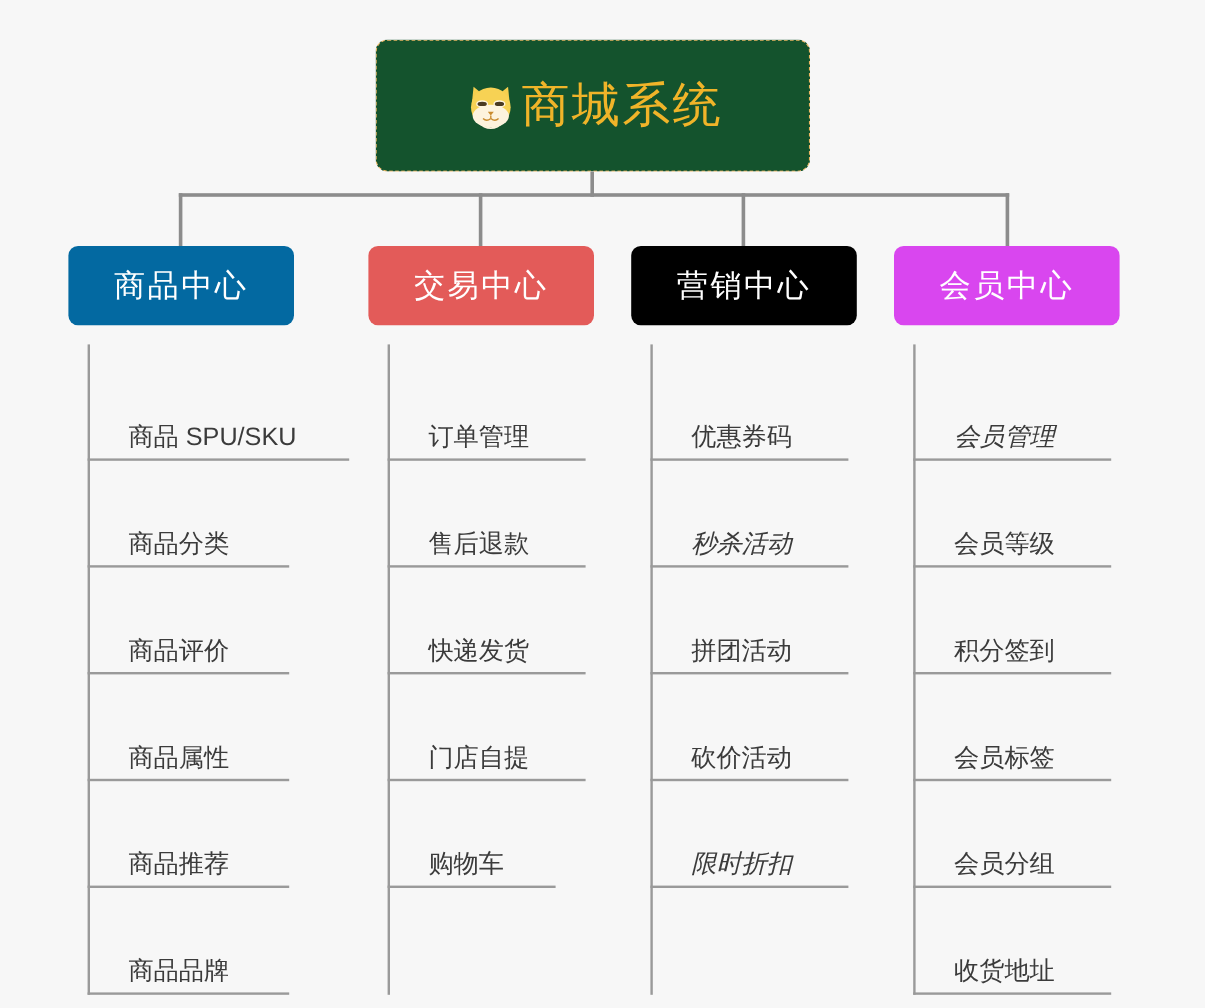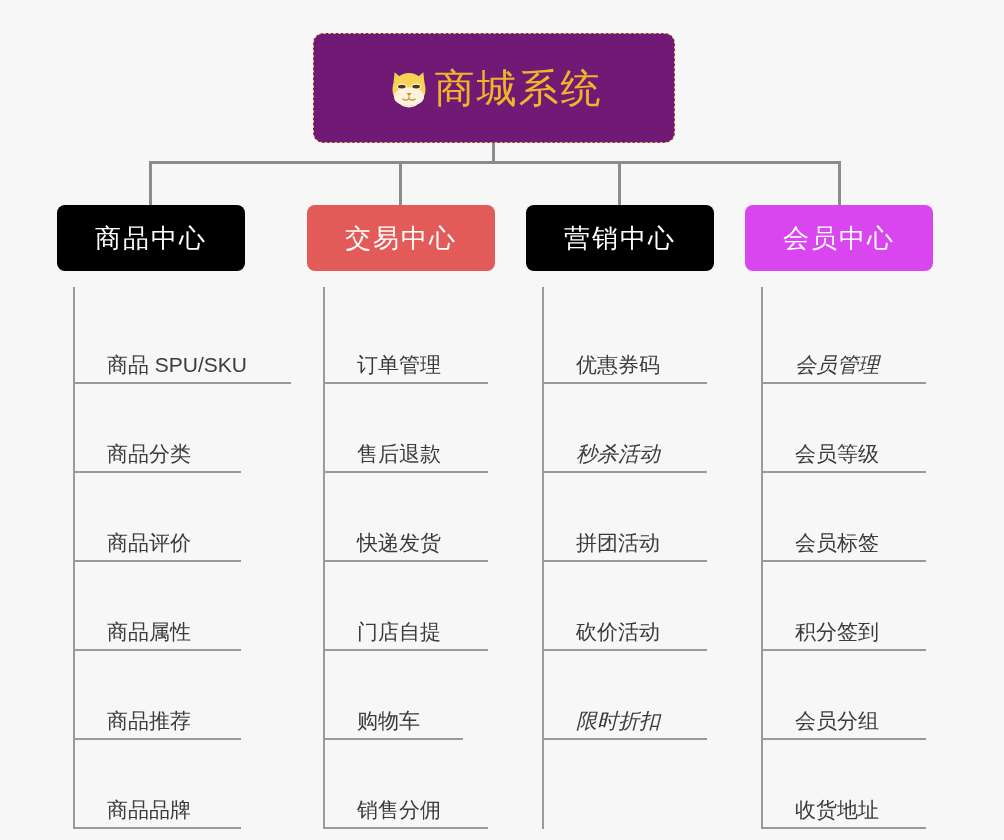--- a/index.html
+++ b/index.html
@@ -20,21 +20,21 @@
     height: 840px;
   }
 
   
   .root-node {
     position: absolute;
     left: 313px;
     top: 33px;
     width: 362px;
     height: 110px;
-    background: #701a75;
+    background: #14532d;
     border: 1px dashed #e8b563;
     border-radius: 10px;
     box-sizing: border-box;
     display: flex;
     align-items: center;
     justify-content: center;
     gap: 3px;
   }
   .root-emoji {
     width: 46px;
@@ -158,21 +158,21 @@
 
   <div class="conn conn-stem"></div>
   <div class="conn conn-bus"></div>
   <div class="conn conn-drop" style="left:149px"></div>
   <div class="conn conn-drop" style="left:399px"></div>
   <div class="conn conn-drop" style="left:618px"></div>
   <div class="conn conn-drop" style="left:838px"></div>
 
   <div id="columns-host">
       <div class="column" style="left: 57px; width: 188px;">
-        <div class="cat-box" style="background: #000000;">
+        <div class="cat-box" style="background: #0369a1;">
           <span>商品中心</span>
         </div>
         <div class="leaves">
           <div class="spine" style="left: 16px; height: 542px; background: rgb(154, 154, 154);"></div>
           <div class="leaf" style="padding-left: 50px;">
             <span class="leaf-label">商品 SPU/SKU</span>
             <div class="leaf-rule" style="left: 16px; width: 218px; background: rgb(154, 154, 154);"></div>
           </div>
           <div class="leaf" style="padding-left: 50px;">
             <span class="leaf-label">商品分类</span>
@@ -215,24 +215,20 @@
             <div class="leaf-rule" style="left: 16px; width: 165px; background: rgb(154, 154, 154);"></div>
           </div>
           <div class="leaf" style="padding-left: 50px;">
             <span class="leaf-label">门店自提</span>
             <div class="leaf-rule" style="left: 16px; width: 165px; background: rgb(154, 154, 154);"></div>
           </div>
           <div class="leaf" style="padding-left: 50px;">
             <span class="leaf-label">购物车</span>
             <div class="leaf-rule" style="left: 16px; width: 140px; background: rgb(154, 154, 154);"></div>
           </div>
-          <div class="leaf" style="padding-left: 50px;">
-            <span class="leaf-label">销售分佣</span>
-            <div class="leaf-rule" style="left: 16px; width: 165px; background: rgb(154, 154, 154);"></div>
-          </div>
         </div>
       </div>
       <div class="column" style="left: 526px; width: 188px;">
         <div class="cat-box" style="background: #000000;">
           <span>营销中心</span>
         </div>
         <div class="leaves">
           <div class="spine" style="left: 16px; height: 542px; background: rgb(154, 154, 154);"></div>
           <div class="leaf" style="padding-left: 50px;">
             <span class="leaf-label">优惠券码</span>
@@ -264,28 +260,28 @@
           <div class="spine" style="left: 16px; height: 542px; background: rgb(154, 154, 154);"></div>
           <div class="leaf" style="padding-left: 50px; font-style: italic;">
             <span class="leaf-label">会员管理</span>
             <div class="leaf-rule" style="left: 16px; width: 165px; background: rgb(154, 154, 154);"></div>
           </div>
           <div class="leaf" style="padding-left: 50px;">
             <span class="leaf-label">会员等级</span>
             <div class="leaf-rule" style="left: 16px; width: 165px; background: rgb(154, 154, 154);"></div>
           </div>
           <div class="leaf" style="padding-left: 50px;">
+            <span class="leaf-label">积分签到</span>
+            <div class="leaf-rule" style="left: 16px; width: 165px; background: rgb(154, 154, 154);"></div>
+          </div>
+          <div class="leaf" style="padding-left: 50px;">
             <span class="leaf-label">会员标签</span>
             <div class="leaf-rule" style="left: 16px; width: 165px; background: rgb(154, 154, 154);"></div>
           </div>
           <div class="leaf" style="padding-left: 50px;">
-            <span class="leaf-label">积分签到</span>
-            <div class="leaf-rule" style="left: 16px; width: 165px; background: rgb(154, 154, 154);"></div>
-          </div>
-          <div class="leaf" style="padding-left: 50px;">
             <span class="leaf-label">会员分组</span>
             <div class="leaf-rule" style="left: 16px; width: 165px; background: rgb(154, 154, 154);"></div>
           </div>
           <div class="leaf" style="padding-left: 50px;">
             <span class="leaf-label">收货地址</span>
             <div class="leaf-rule" style="left: 16px; width: 165px; background: rgb(154, 154, 154);"></div>
           </div>
         </div>
       </div>
     </div>

